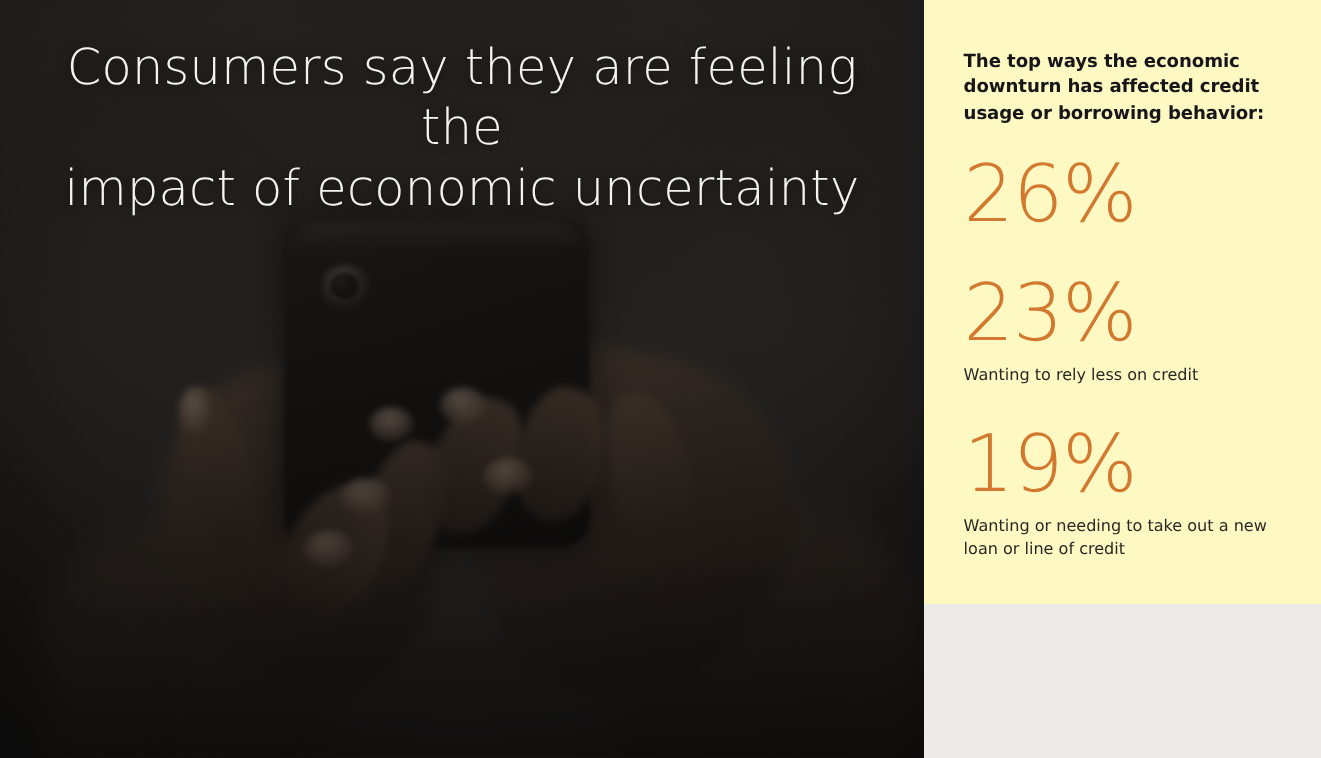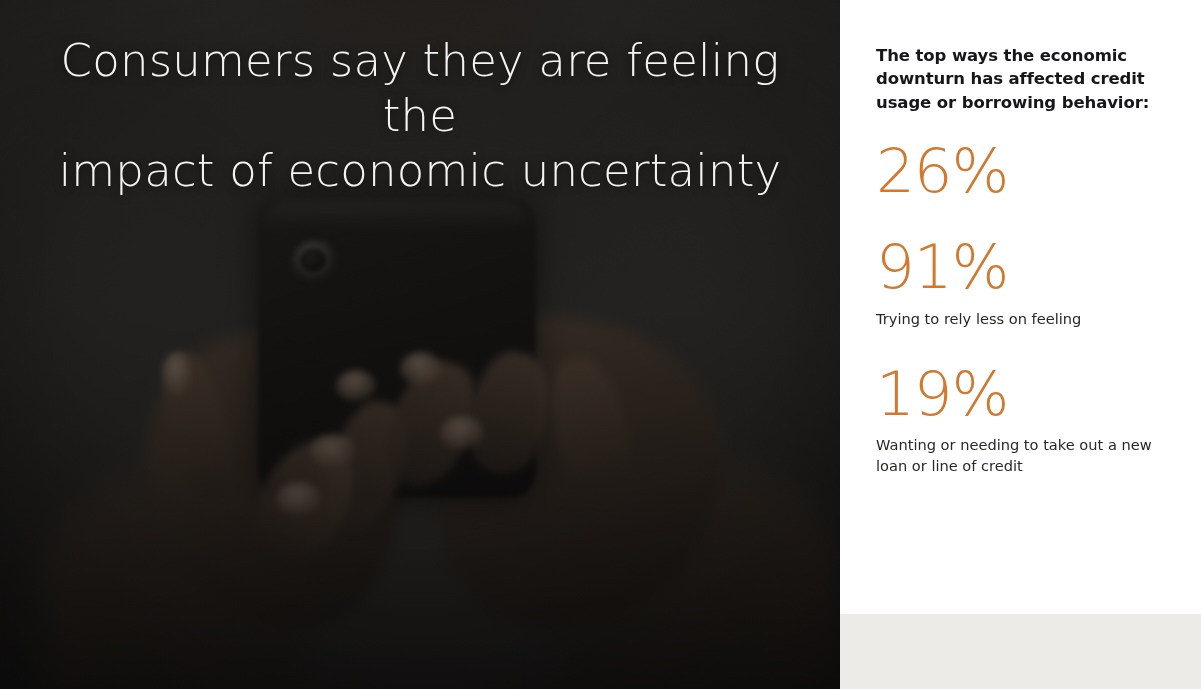--- a/index.html
+++ b/index.html
@@ -151,41 +151,41 @@
     line-height:1.22;
     letter-spacing:.2px;
     text-shadow:0 1px 10px rgba(0,0,0,.55);
     white-space:pre-line;
   }
 
   
   .stats-panel{
     position:relative;
     flex:1 1 auto;
-    height:614px;
-    background:#ffffff;
+    height:549px;
+    background:#fef9c3;
     padding:44px 30px 0 36px;
   }
   .stats-heading{
     font-family:"DejaVu Sans", sans-serif;
     font-weight:700;
     font-size:16.5px;
     line-height:1.42;
     color:#17161a;
     letter-spacing:-.1px;
     white-space:pre-line;
     max-width:295px;
   }
   .stat-list{ margin-top:26px; }
   .stat-block{ margin-bottom:34px; }
   .stat-block:last-child{ margin-bottom:16px; }
   .stat-value{
     font-family:"DejaVu Sans", sans-serif;
     font-weight:200;
-    font-size:61px;
+    font-size:72px;
     line-height:1.02;
     color:#D2782F;
     letter-spacing:-1px;
   }
   .stat-caption{
     margin-top:9px;
     font-family:"DejaVu Sans", sans-serif;
     font-weight:400;
     font-size:14.6px;
     line-height:1.45;
@@ -245,22 +245,22 @@
 downturn has affected credit
 usage or borrowing behavior:</h2>
 
     <div class="stat-list">
 
       <div class="stat-block">
         <div class="stat-value">26%</div>
       </div>
 
       <div class="stat-block">
-        <div class="stat-value">91%</div>
-        <div class="stat-caption">Trying to rely less on feeling</div>
+        <div class="stat-value">23%</div>
+        <div class="stat-caption">Wanting to rely less on credit</div>
       </div>
 
       <div class="stat-block">
         <div class="stat-value">19%</div>
         <div class="stat-caption">Wanting or needing to take out a new
 loan or line of credit</div>
       </div>
 
     </div>
   </aside>

